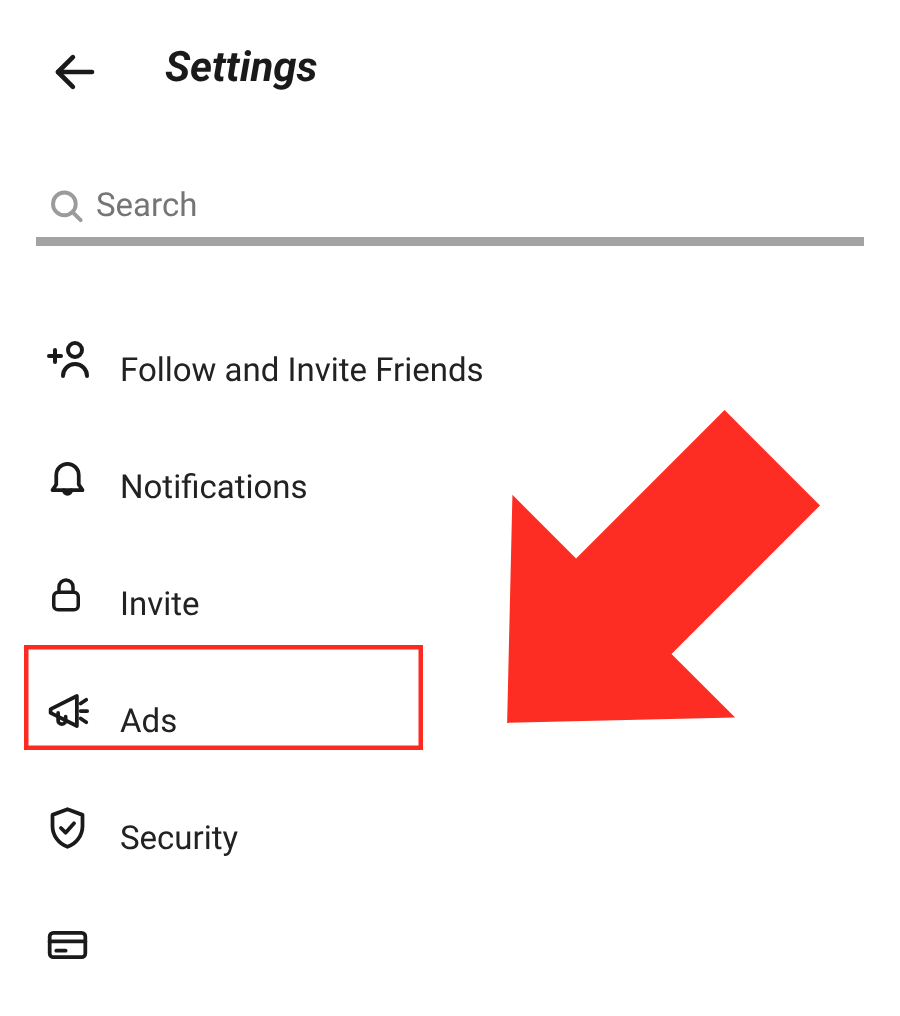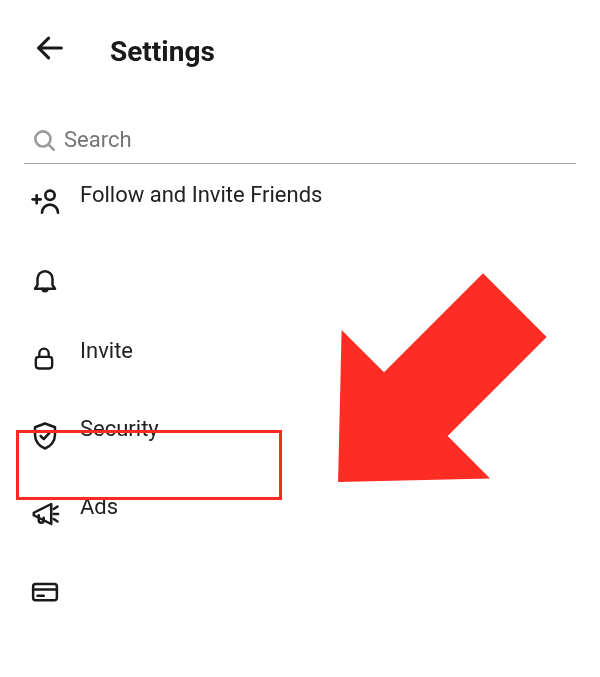--- a/index.html
+++ b/index.html
@@ -7,43 +7,44 @@
       font-family: -apple-system, BlinkMacSystemFont, "Segoe UI", Roboto, Helvetica, Arial, sans-serif;
       background: #fff;
       width: 600px;
       height: 677px;
       overflow: hidden;
       position: relative;
       color: #222;
     }
     .header {
       display: flex;
-      align-items: flex-end;
+      align-items: flex-start;
       padding: 28px 30px 18px 30px;
+      font-style: italic;
     }
     .back-btn {
       width: 40px;
       height: 40px;
       display: flex;
       align-items: center;
       justify-content: center;
       cursor: pointer;
       margin-right: 40px;
     }
     .title {
       font-size: 28px;
       font-weight: 700;
       color: #1a1a1a;
     }
     .search-row {
       display: flex;
       align-items: center;
       margin: 30px 24px 0 24px;
       height: 48px;
-      border-bottom: 1px solid #a3a3a3;
+      border-bottom: 6px solid #a3a3a3;
     }
     .search-icon {
       width: 40px;
       height: 40px;
       display: flex;
       align-items: center;
       justify-content: center;
       color: #9b9b9b;
     }
     .search-input {
@@ -53,21 +54,21 @@
       font-size: 22px;
       color: #a8a8a8;
       font-family: inherit;
       background: transparent;
     }
     .list {
       margin-top: 18px;
     }
     .item {
       display: flex;
-      align-items: flex-start;
+      align-items: flex-end;
       height: 78px;
       padding-left: 30px;
       cursor: pointer;
     }
     .item .icon-slot {
       width: 50px;
       height: 40px;
       display: flex;
       align-items: center;
       justify-content: flex-start;
@@ -131,53 +132,54 @@
     <div class="item-label">Follow and Invite Friends</div>
   </div>
 
   <div class="item">
     <div class="icon-slot">
       <svg width="30" height="30" viewBox="0 0 24 24" fill="none" stroke="#1a1a1a" stroke-width="2" stroke-linecap="round" stroke-linejoin="round">
         <path d="M18 16v-5a6 6 0 0 0-12 0v5l-2 3h16z"></path>
         <path d="M10 19a2 2 0 0 0 4 0"></path>
       </svg>
     </div>
+    <div class="item-label">Notifications</div>
   </div>
 
   <div class="item">
     <div class="icon-slot">
       <svg width="28" height="30" viewBox="0 0 24 24" fill="none" stroke="#1a1a1a" stroke-width="2" stroke-linecap="round" stroke-linejoin="round">
         <rect x="5" y="11" width="14" height="10" rx="2.5"></rect>
         <path d="M8 11V8a4 4 0 0 1 8 0v3"></path>
       </svg>
     </div>
     <div class="item-label">Invite</div>
-  </div>
-
-  <div class="item">
-    <div class="icon-slot">
-      <svg width="30" height="30" viewBox="0 0 24 24" fill="none" stroke="#1a1a1a" stroke-width="2" stroke-linecap="round" stroke-linejoin="round">
-        <path d="M12 2l8 3v6c0 5-3.4 9.3-8 11-4.6-1.7-8-6-8-11V5z"></path>
-        <polyline points="8.5 12 11 14.5 15.5 9.5"></polyline>
-      </svg>
-    </div>
-    <div class="item-label">Security</div>
   </div>
 
   <div class="item">
     <div class="icon-slot">
       <svg width="30" height="30" viewBox="0 0 24 24" fill="none" stroke="#1a1a1a" stroke-width="2" stroke-linecap="round" stroke-linejoin="round">
         <path d="M3 11l14-7v16L3 13z"></path>
         <path d="M7 13v4a2 2 0 0 0 4 0v-2"></path>
         <line x1="19" y1="8" x2="22" y2="6"></line>
         <line x1="19" y1="12" x2="22.5" y2="12"></line>
         <line x1="19" y1="16" x2="22" y2="18"></line>
       </svg>
     </div>
     <div class="item-label">Ads</div>
+  </div>
+
+  <div class="item">
+    <div class="icon-slot">
+      <svg width="30" height="30" viewBox="0 0 24 24" fill="none" stroke="#1a1a1a" stroke-width="2" stroke-linecap="round" stroke-linejoin="round">
+        <path d="M12 2l8 3v6c0 5-3.4 9.3-8 11-4.6-1.7-8-6-8-11V5z"></path>
+        <polyline points="8.5 12 11 14.5 15.5 9.5"></polyline>
+      </svg>
+    </div>
+    <div class="item-label">Security</div>
   </div>
 
   <div class="item">
     <div class="icon-slot">
       <svg width="30" height="30" viewBox="0 0 24 24" fill="none" stroke="#1a1a1a" stroke-width="2" stroke-linecap="round" stroke-linejoin="round">
         <rect x="2.5" y="5.5" width="19" height="13" rx="2"></rect>
         <line x1="2.5" y1="10" x2="21.5" y2="10"></line>
         <line x1="6" y1="15" x2="11" y2="15"></line>
       </svg>
     </div>

